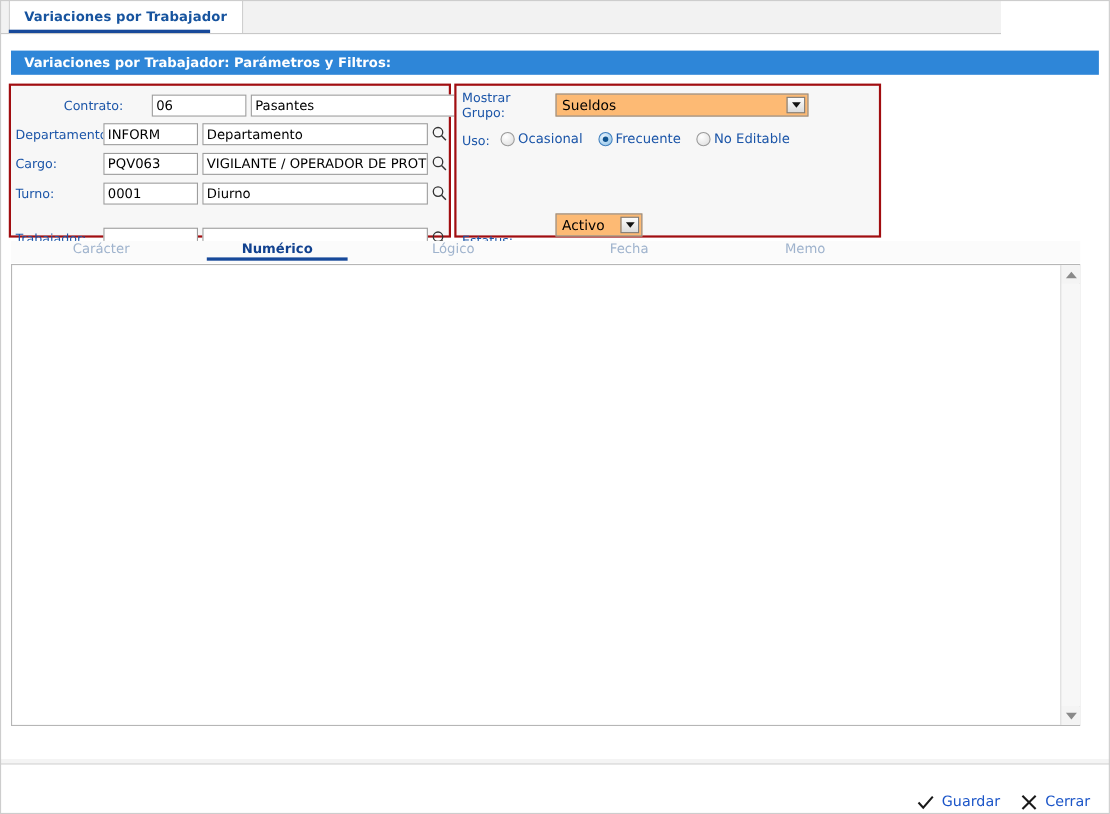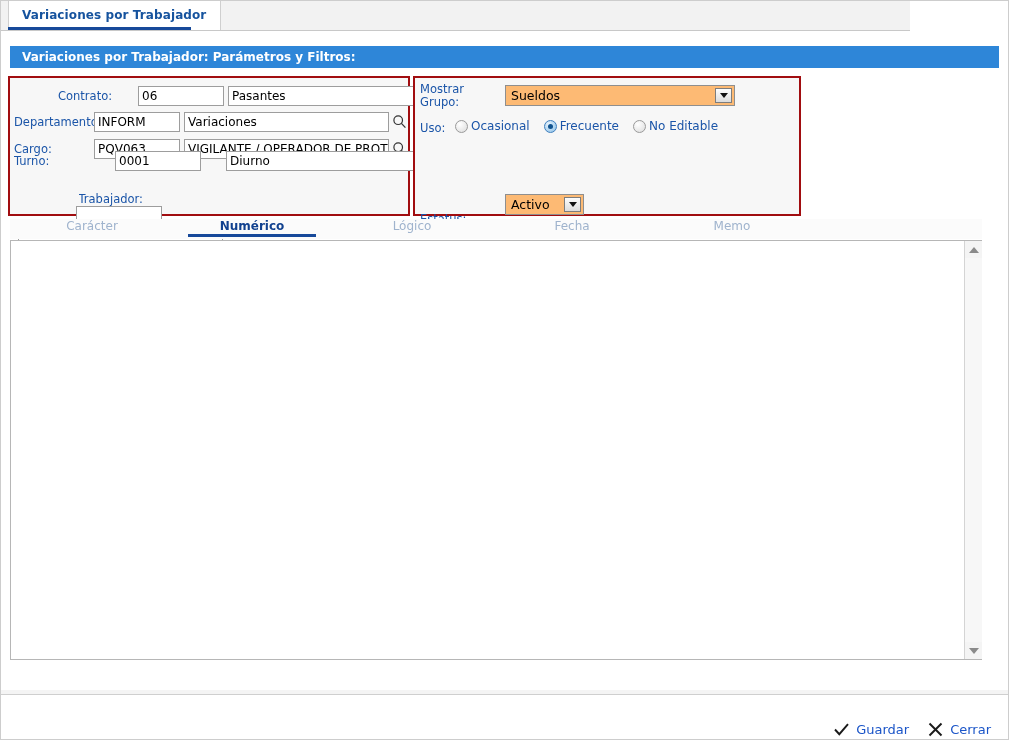--- a/index.html
+++ b/index.html
@@ -361,54 +361,54 @@
       <svg width="15" height="15" viewBox="0 0 15 15">
           <circle cx="6.2" cy="6.2" r="4.3" fill="none" stroke="#333" stroke-width="1.2"></circle>
           <line x1="9.4" y1="9.4" x2="13.4" y2="13.6" stroke="#333" stroke-width="1.3"></line>
         </svg>
     </span>
   </div>
 
   <div class="form-row" style="top:33px;">
     <span class="form-label">Departamento:</span>
     <span class="txt txt-code">INFORM</span>
-    <span class="txt txt-desc">Variaciones</span>
+    <span class="txt txt-desc">Departamento</span>
     <span class="lookup-btn">
       <svg width="15" height="15" viewBox="0 0 15 15">
           <circle cx="6.2" cy="6.2" r="4.3" fill="none" stroke="#333" stroke-width="1.2"></circle>
           <line x1="9.4" y1="9.4" x2="13.4" y2="13.6" stroke="#333" stroke-width="1.3"></line>
         </svg>
     </span>
   </div>
 
   <div class="form-row" style="top:60px;">
     <span class="form-label">Cargo:</span>
     <span class="txt txt-code">PQV063</span>
     <span class="txt txt-desc">VIGILANTE / OPERADOR DE PROT</span>
     <span class="lookup-btn">
       <svg width="15" height="15" viewBox="0 0 15 15">
           <circle cx="6.2" cy="6.2" r="4.3" fill="none" stroke="#333" stroke-width="1.2"></circle>
           <line x1="9.4" y1="9.4" x2="13.4" y2="13.6" stroke="#333" stroke-width="1.3"></line>
         </svg>
     </span>
   </div>
 
-  <div class="form-row" style="top:72px;gap:21px;">
+  <div class="form-row" style="top:87px;">
     <span class="form-label">Turno:</span>
     <span class="txt txt-code">0001</span>
     <span class="txt txt-desc">Diurno</span>
     <span class="lookup-btn">
       <svg width="15" height="15" viewBox="0 0 15 15">
           <circle cx="6.2" cy="6.2" r="4.3" fill="none" stroke="#333" stroke-width="1.2"></circle>
           <line x1="9.4" y1="9.4" x2="13.4" y2="13.6" stroke="#333" stroke-width="1.3"></line>
         </svg>
     </span>
   </div>
 
-  <div class="form-row" style="top:114px;flex-direction:column;">
+  <div class="form-row" style="top:128px;">
     <span class="form-label">Trabajador:</span>
     <span class="txt txt-code"></span>
     <span class="txt txt-desc"></span>
     <span class="lookup-btn">
       <svg width="15" height="15" viewBox="0 0 15 15">
           <circle cx="6.2" cy="6.2" r="4.3" fill="none" stroke="#333" stroke-width="1.2"></circle>
           <line x1="9.4" y1="9.4" x2="13.4" y2="13.6" stroke="#333" stroke-width="1.3"></line>
         </svg>
     </span>
   </div>

